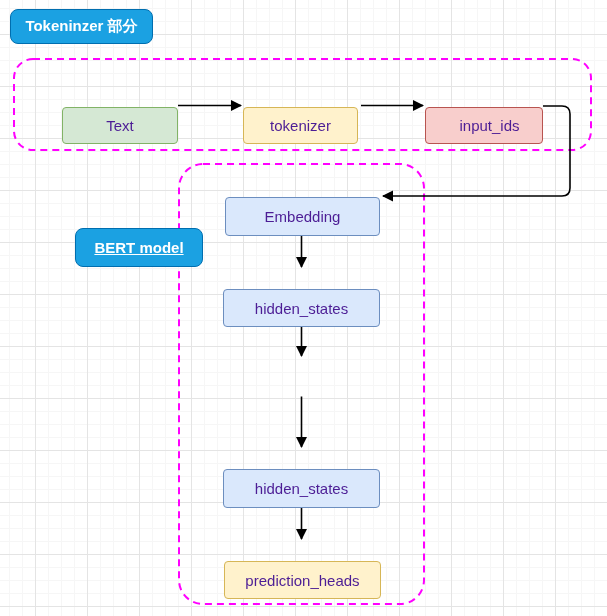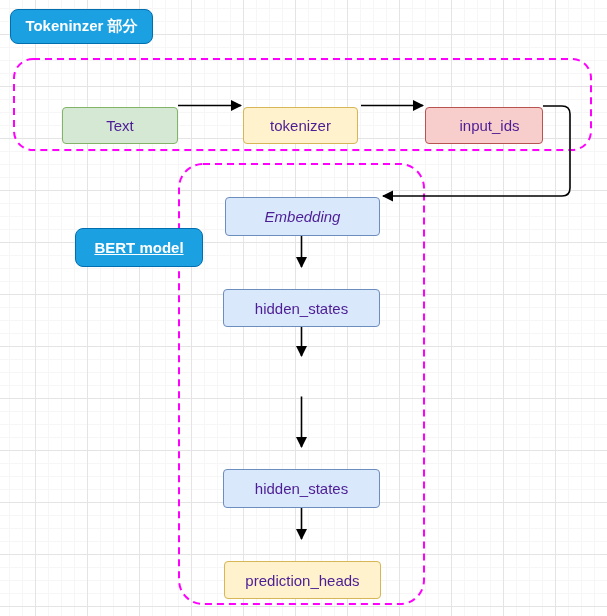--- a/index.html
+++ b/index.html
@@ -94,21 +94,21 @@
   <div class="section-label" style="left:10px; top:9px; width:143px; height:35px;">Tokeninzer 部分</div>
 
   <div class="section-label" style="left:75px; top:228px; width:128px; height:39px;text-decoration:underline;">BERT model</div>
 
   <div class="node n-green" style="left:62px; top:87px; width:116px; height:37px;">Text</div>
 
   <div class="node n-yellow" style="left:243px; top:87px; width:115px; height:37px;">tokenizer</div>
 
   <div class="node n-red" style="left:425px; top:87px; width:118px; height:37px;">input_ids</div>
 
-  <div class="node n-blue" style="left:225px; top:177px; width:155px; height:39px;font-style:italic;">Embedding</div>
+  <div class="node n-blue" style="left:225px; top:177px; width:155px; height:39px;">Embedding</div>
 
   <div class="node n-blue" style="left:223px; top:269px; width:157px; height:38px;">hidden_states</div>
 
 
   <div class="node n-blue" style="left:223px; top:449px; width:157px; height:39px;">hidden_states</div>
 
   <div class="node n-yellow" style="left:224px; top:541px; width:157px; height:38px;">prediction_heads</div>
 
 </div>
 

